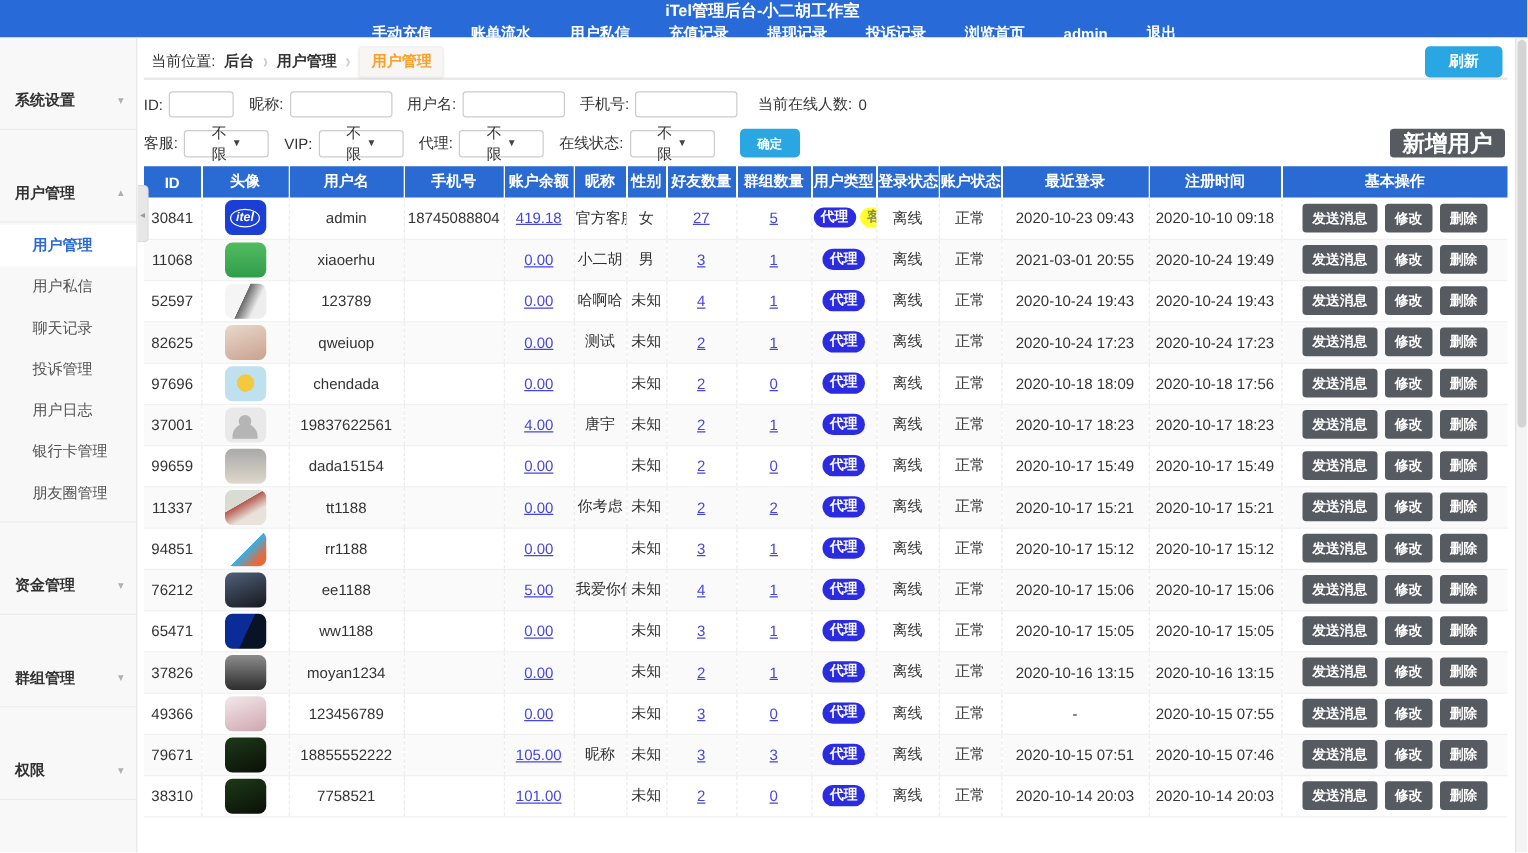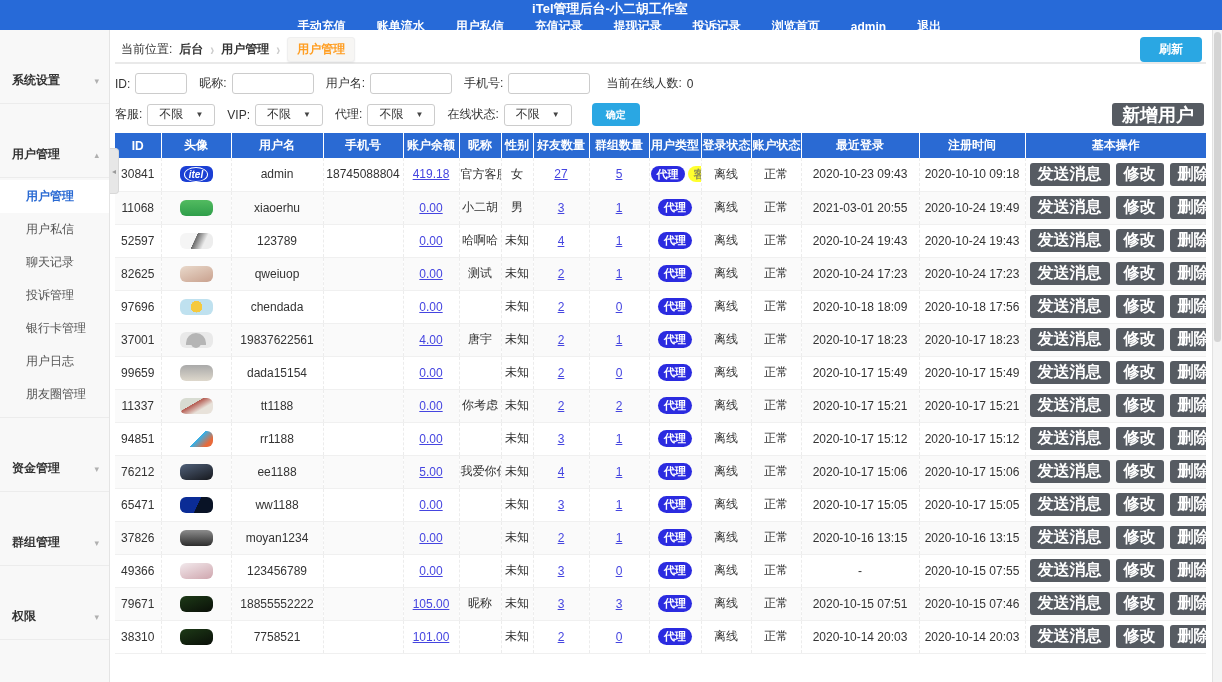--- a/index.html
+++ b/index.html
@@ -39,42 +39,42 @@
     border-radius:3px;padding:3px 9px;font-weight:bold;box-shadow:0 1px 2px rgba(0,0,0,.06);cursor:pointer;}
   .btn-refresh{position:absolute;right:4px;top:1px;width:62px;height:25px;background:var(--c-lblue);
     color:#fff;border:none;border-radius:4px;font-size:12px;font-weight:bold;cursor:pointer;}
   
   .filter-row{display:flex;align-items:center;font-size:12px;color:#333;margin-top:9px;}
   .filter-row label{margin-right:5px;white-space:nowrap;}
   .filter-row input{height:21px;border:1px solid #ccc;border-radius:3px;margin-right:12px;padding:0 4px;outline:none;}
   .in-id{width:52px;} .in-nick{width:82px;} .in-user{width:82px;} .in-phone{width:82px;}
   .online-label{margin-left:4px;} .online-count{margin-left:5px;}
   .select-box{width:68px;height:22px;border:1px solid #ccc;border-radius:3px;background:#fff;
-    display:flex;align-items:center;justify-content:space-between;padding:0 11px;margin-right:12px;cursor:pointer;}
+    display:flex;align-items:center;justify-content:space-between;padding:0 21px;margin-right:12px;cursor:pointer;}
   .select-box .sel-caret{font-size:8px;color:#444;}
   .btn-submit{width:48px;height:23px;background:var(--c-lblue);color:#fff;border:none;border-radius:4px;
     font-size:10px;font-weight:bold;cursor:pointer;margin-left:8px;}
   .btn-adduser{margin-left:auto;margin-right:2px;height:23px;background:var(--c-dark);color:#fff;border:none;
     border-radius:3px;font-size:18px;font-weight:bold;padding:0 10px;cursor:pointer;}
   
   .data-table{width:100%;border-collapse:collapse;table-layout:fixed;margin-top:7px;font-size:12px;color:#333;text-align:center;}
   .data-table th{background:var(--c-header);color:#fff;height:25px;font-weight:bold;font-size:12px;
     border-right:1px solid rgba(255,255,255,.22);white-space:nowrap;overflow:hidden;}
   .data-table td{height:33px;border-bottom:1px solid #f0f0f0;border-right:1px dashed #ececec;
     white-space:nowrap;overflow:hidden;}
   .data-table td:last-child,.data-table th:last-child{border-right:none;}
   .data-table tbody tr:nth-child(even){background:#fafafa;}
   a.cell-link{color:var(--c-link);text-decoration:underline;cursor:pointer;}
   .badge{display:inline-block;border-radius:9px;padding:2px 6px;font-size:11px;font-weight:bold;line-height:1.1;}
   .badge-blue{background:var(--c-badge-blue);color:#fff;}
   .badge-yellow{background:var(--c-badge-yellow);color:#8f8f55;margin-left:3px;}
   .btn-action{background:var(--c-dark);color:#fff;border:none;border-radius:3px;height:23px;
-    padding:0 8px;font-size:16px;font-weight:bold;margin:0 3px;cursor:pointer;white-space:nowrap;}
-  
-  .av{width:33px;height:16px;border-radius:6px;margin:0 auto;display:flex;align-items:center;
+    padding:0 8px;font-size:11px;font-weight:bold;margin:0 3px;cursor:pointer;white-space:nowrap;}
+  
+  .av{width:33px;height:28px;border-radius:6px;margin:0 auto;display:flex;align-items:center;
     justify-content:center;position:relative;overflow:hidden;}
   .av-itel-logo{background:#1b3fd4;}
   .av-itel-logo span{color:#fff;font-size:10px;font-weight:bold;font-style:italic;
     border:1px solid #fff;border-radius:50%;padding:1px 4px;}
   .av-green-boy{background:linear-gradient(180deg,#52bb60,#2f9e4a);}
   .av-white-figure{background:linear-gradient(115deg,#f5f5f5 44%,#6a6a6a 45%,#ededed 72%);}
   .av-girl-photo{background:linear-gradient(160deg,#e9d9cb,#c9a18e);}
   .av-penguin{background:radial-gradient(circle at 50% 48%,#f5c93d 0 31%,#bfe1ef 32%);}
   .av-person-placeholder{background:#e9e9e9;}
   .av-person-placeholder::before{content:'';width:10px;height:10px;border-radius:50%;background:#b5b5b5;
@@ -119,22 +119,22 @@
       </div>
       <div class="side-header">
         <span>用户管理</span>
         <span class="caret">▴</span>
       </div>
       <ul class="side-sub">
         <li class="active">用户管理</li>
         <li>用户私信</li>
         <li>聊天记录</li>
         <li>投诉管理</li>
+        <li>用户日志</li>
         <li>银行卡管理</li>
-        <li>用户日志</li>
         <li>朋友圈管理</li>
       </ul>
       <div class="side-header">
         <span>资金管理</span>
         <span class="caret">▾</span>
       </div>
       <div class="side-header">
         <span>群组管理</span>
         <span class="caret">▾</span>
       </div>

